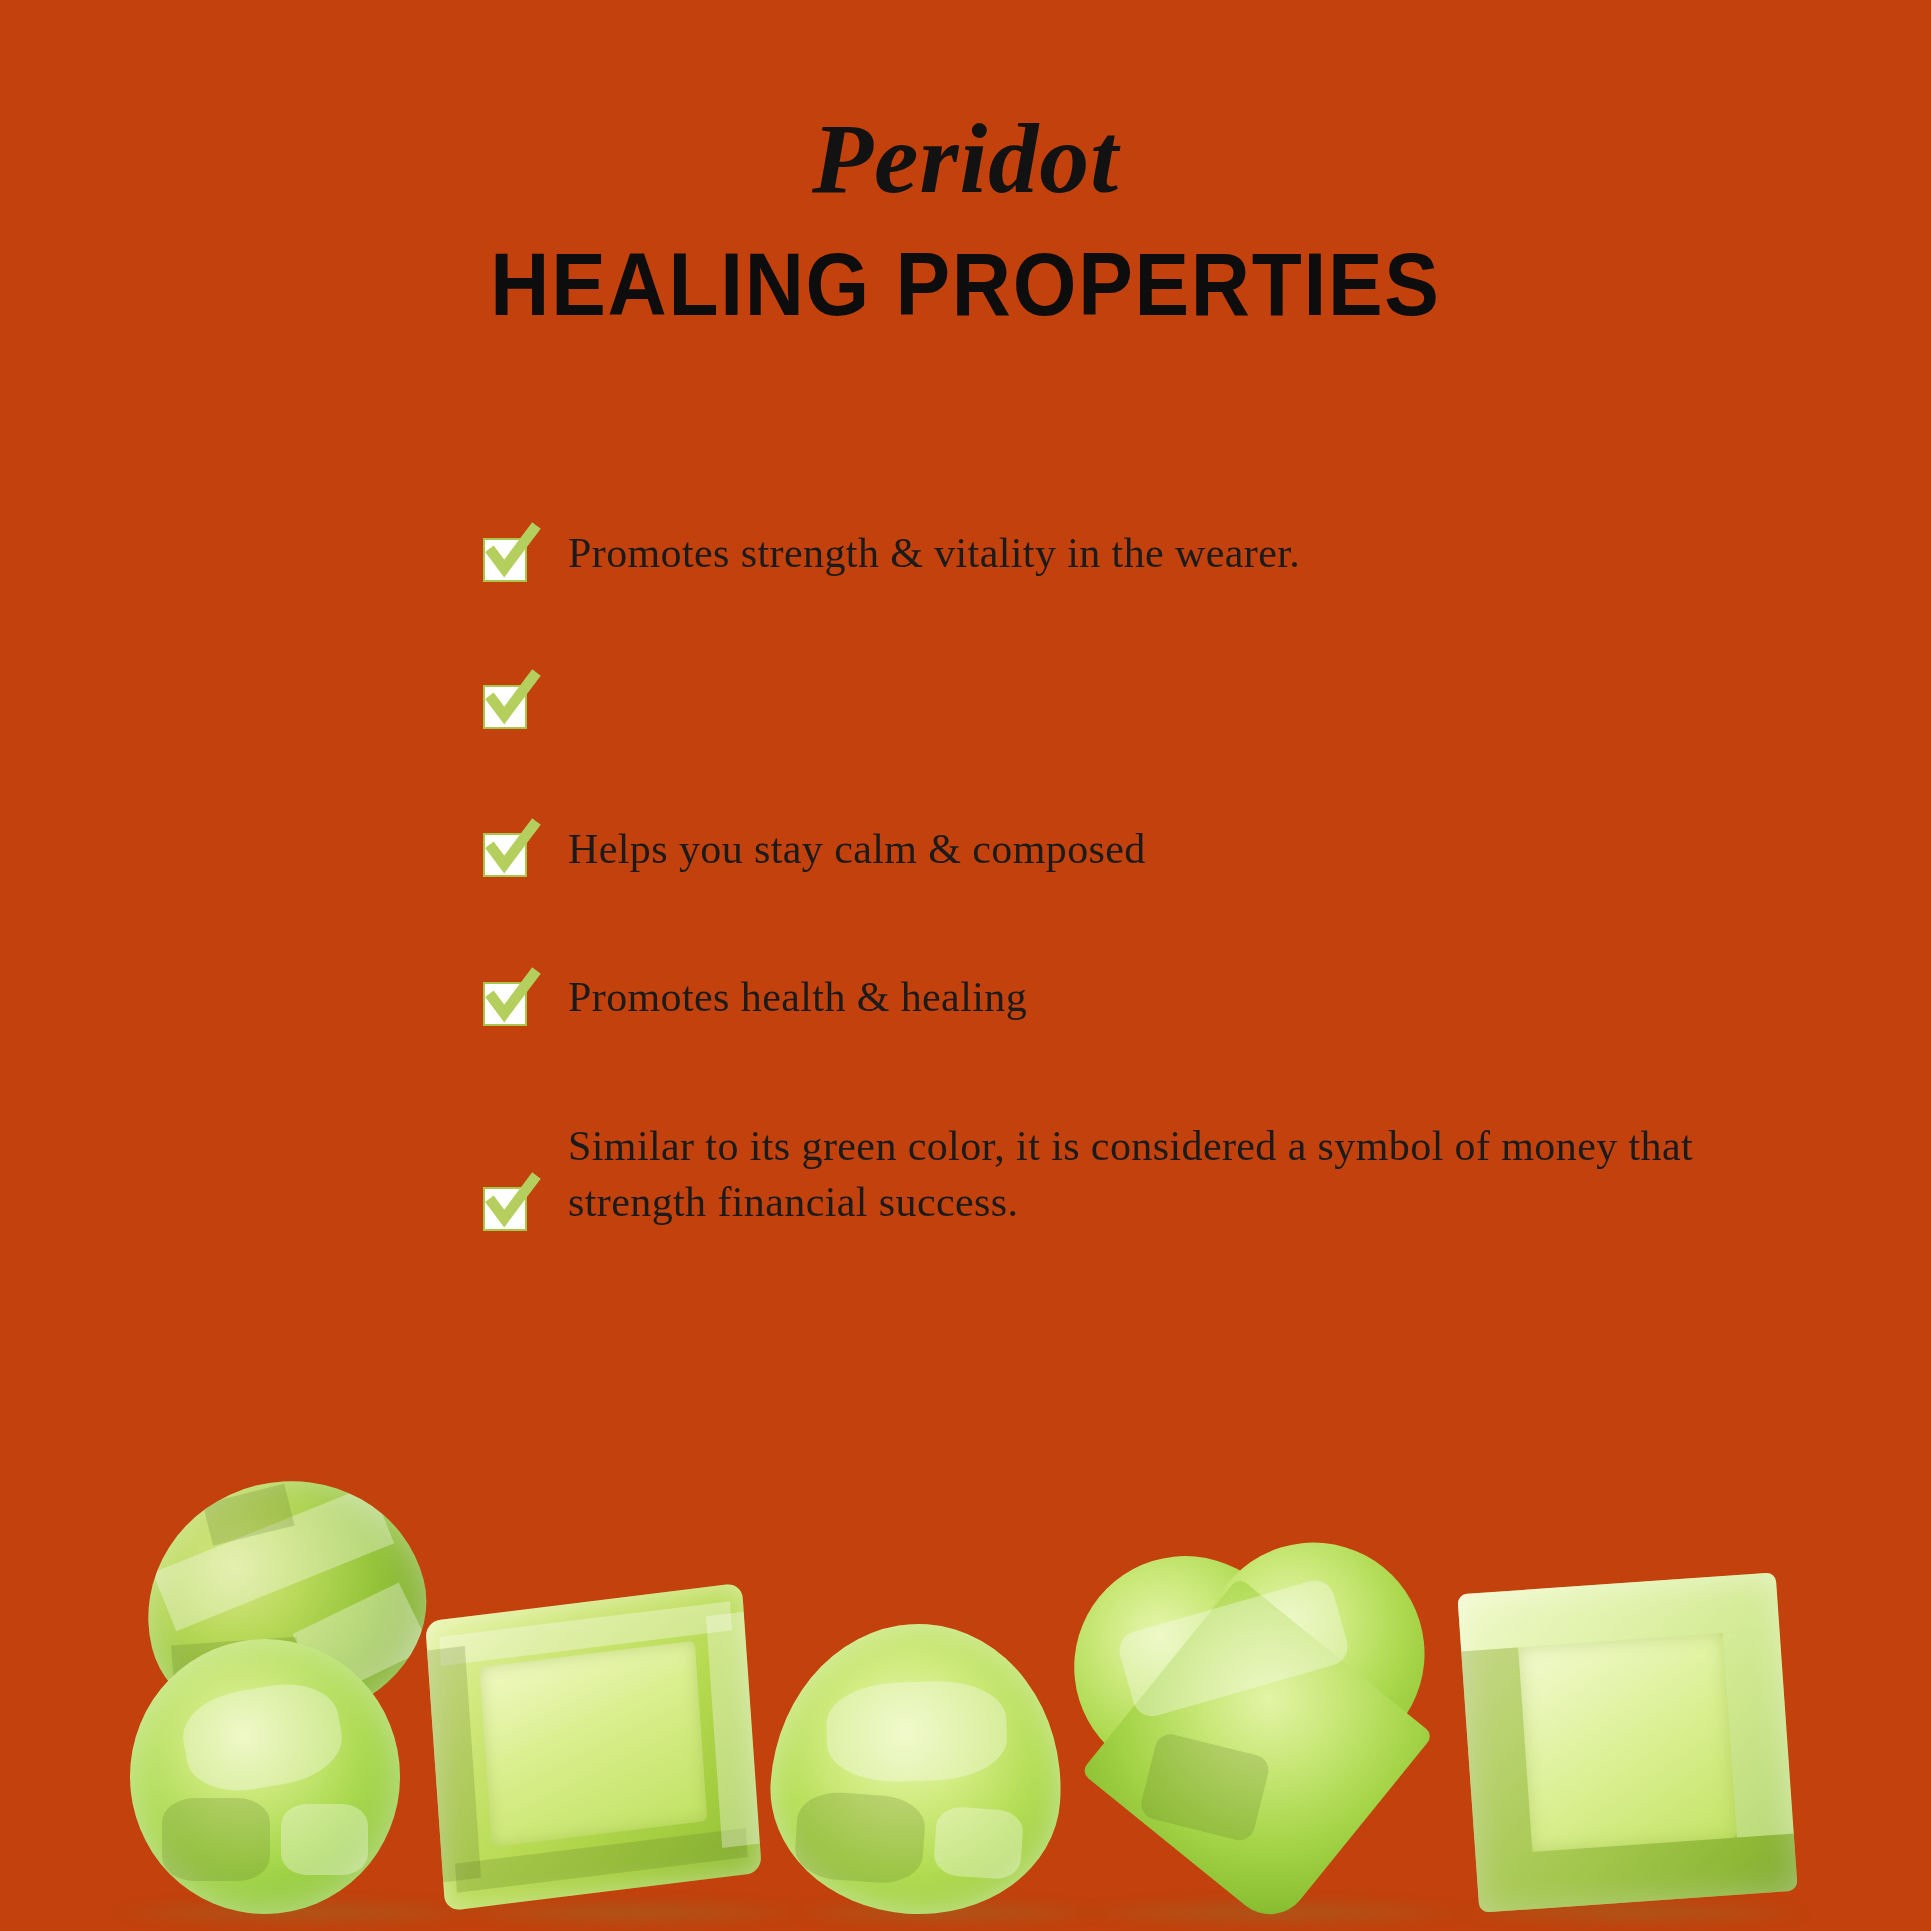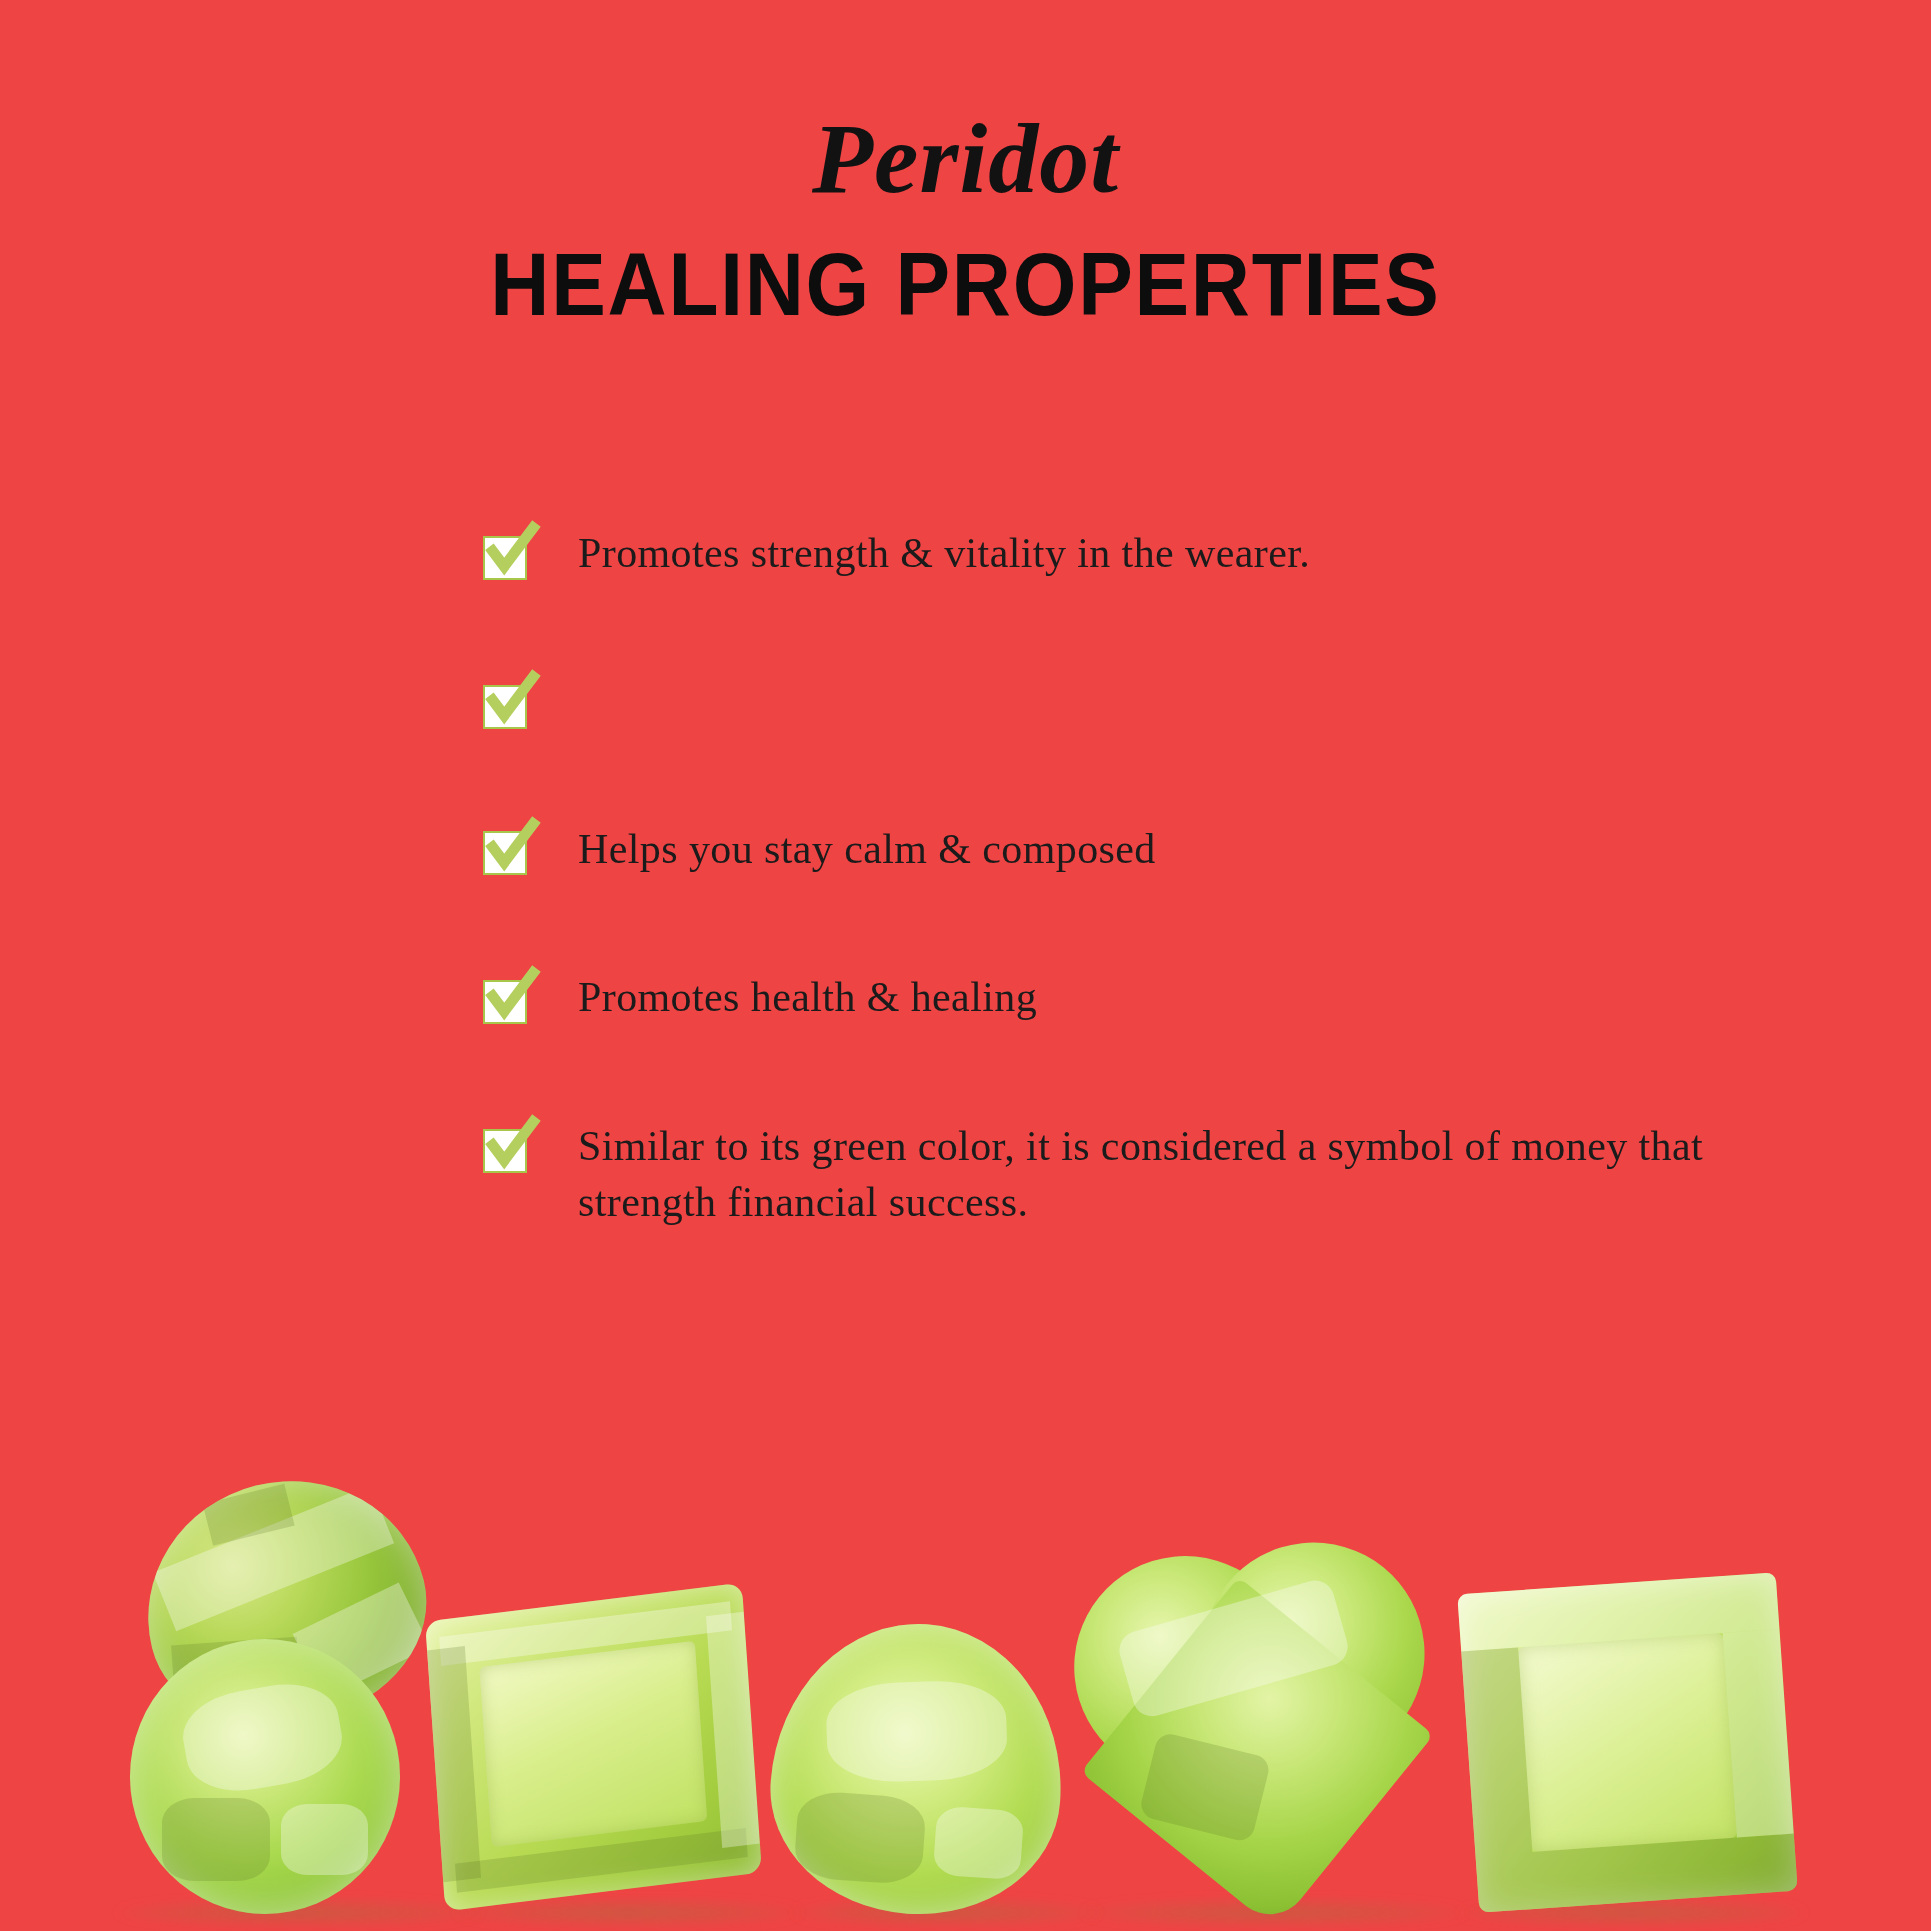--- a/index.html
+++ b/index.html
@@ -12,21 +12,21 @@
     height: 1931px;
     position: relative;
     overflow: hidden;
     font-family: "Liberation Serif", serif;
     color: #1a1a1a;
   }
 
   .page {
     position: absolute;
     inset: 0;
-    background: #ef4444;
+    background: #c2410c;
   }
 
   
   .header {
     position: absolute;
     top: 106px;
     left: 0;
     width: 100%;
     text-align: center;
   }
@@ -54,23 +54,22 @@
 
   
   .list {
     position: absolute;
     top: 526px;
     left: 483px;
     width: 1313px;
   }
   .list-item {
     display: flex;
-    align-items: flex-start;
+    align-items: flex-end;
     margin-bottom: 93px;
-    gap: 10px;
   }
   .list-item:last-child {
     margin-bottom: 0;
   }
   .check-box {
     position: relative;
     flex: 0 0 auto;
     width: 44px;
     height: 44px;
     border: 2.9px solid #a8c74a;

